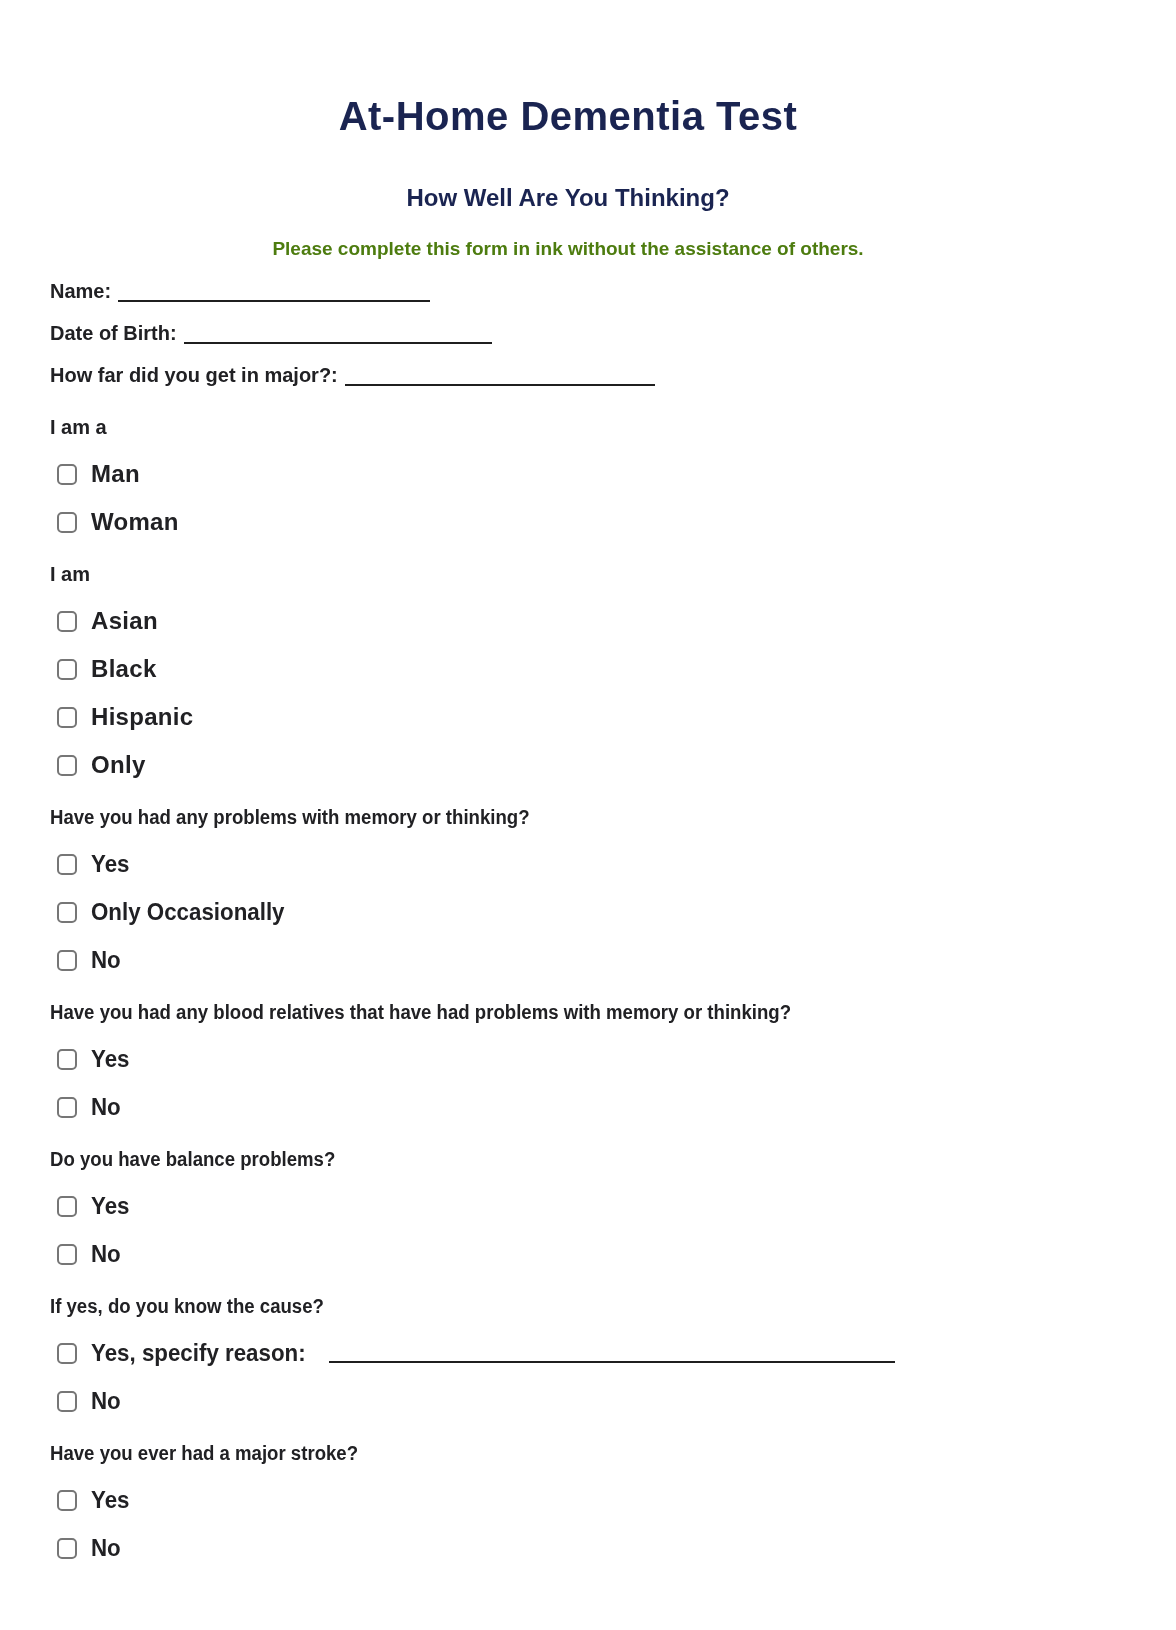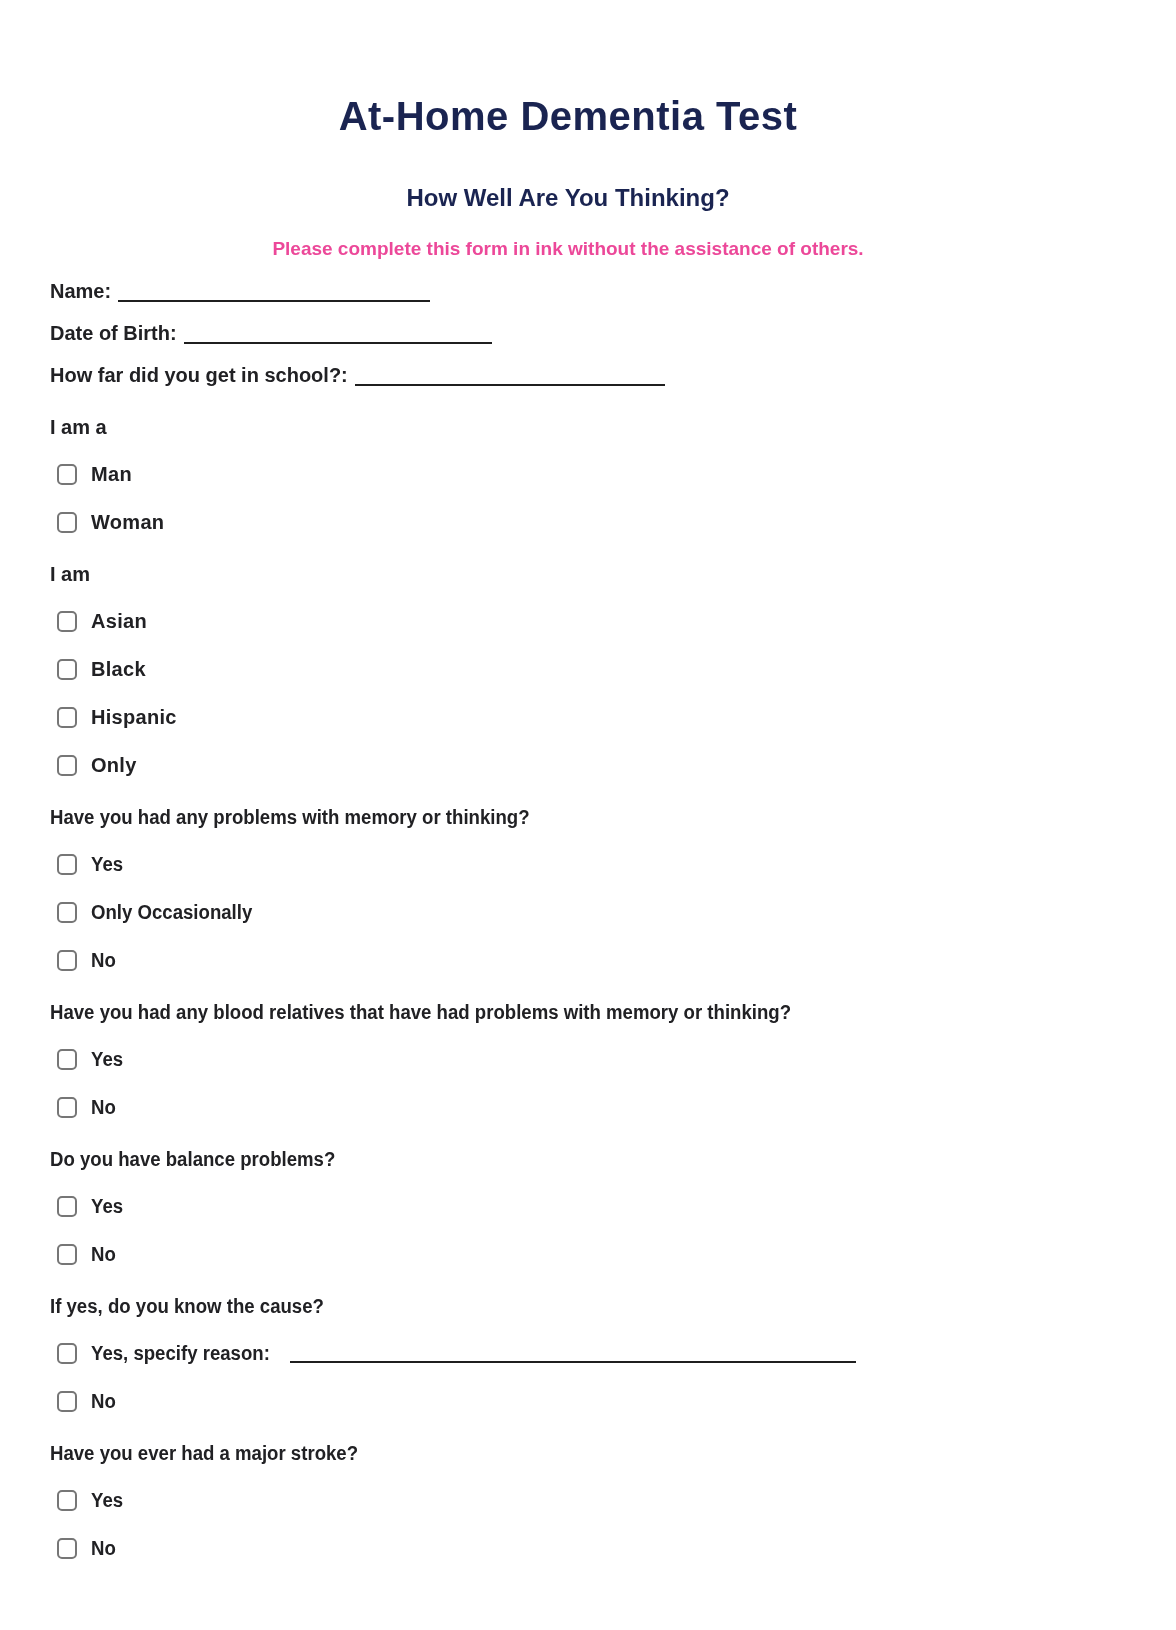--- a/index.html
+++ b/index.html
@@ -29,21 +29,21 @@
   .subtitle{
     margin-top:46px;
     font-size:24px;
     line-height:28px;
     color:var(--navy);
   }
   .instruction{
     margin-top:25px;
     font-size:19px;
     line-height:24px;
-    color:#ec4899;
+    color:#4d7c0f;
   }
   .form{padding-left:50px;}
   .field-row{
     margin-top:0;
     margin-bottom:16px;
     line-height:26px;
     font-size:20px;
     white-space:nowrap;
   }
   .field-row:first-child{margin-top:17px;}
@@ -53,21 +53,21 @@
     line-height:26px;
     white-space:nowrap;
   }
   .cond{transform:scaleX(0.93);transform-origin:0 50%;}
   .opt-row{
     display:flex;
     align-items:center;
     height:26px;
     margin-bottom:22px;
     padding-left:7px;
-    font-size:20px;
+    font-size:24px;
     white-space:nowrap;
   }
   .checkbox{
     flex:none;
     width:20px;
     height:21px;
     border:2px solid var(--box);
     border-radius:5px;
     background:#ffffff;
     margin-right:14px;
@@ -98,21 +98,21 @@
 
 <div class="form">
 
   <div class="field-row">
     <span>Name:</span><span class="uline w312"></span>
   </div>
   <div class="field-row">
     <span>Date of Birth:</span><span class="uline w308"></span>
   </div>
   <div class="field-row">
-    <span>How far did you get in school?:</span><span class="uline w310"></span>
+    <span>How far did you get in major?:</span><span class="uline w310"></span>
   </div>
 
   <div class="q">I am a</div>
   <div class="opt-row">
     <span class="checkbox"></span>
     <span class="opt-label wide">Man</span>
   </div>
   <div class="opt-row">
     <span class="checkbox"></span>
     <span class="opt-label wide">Woman</span>

